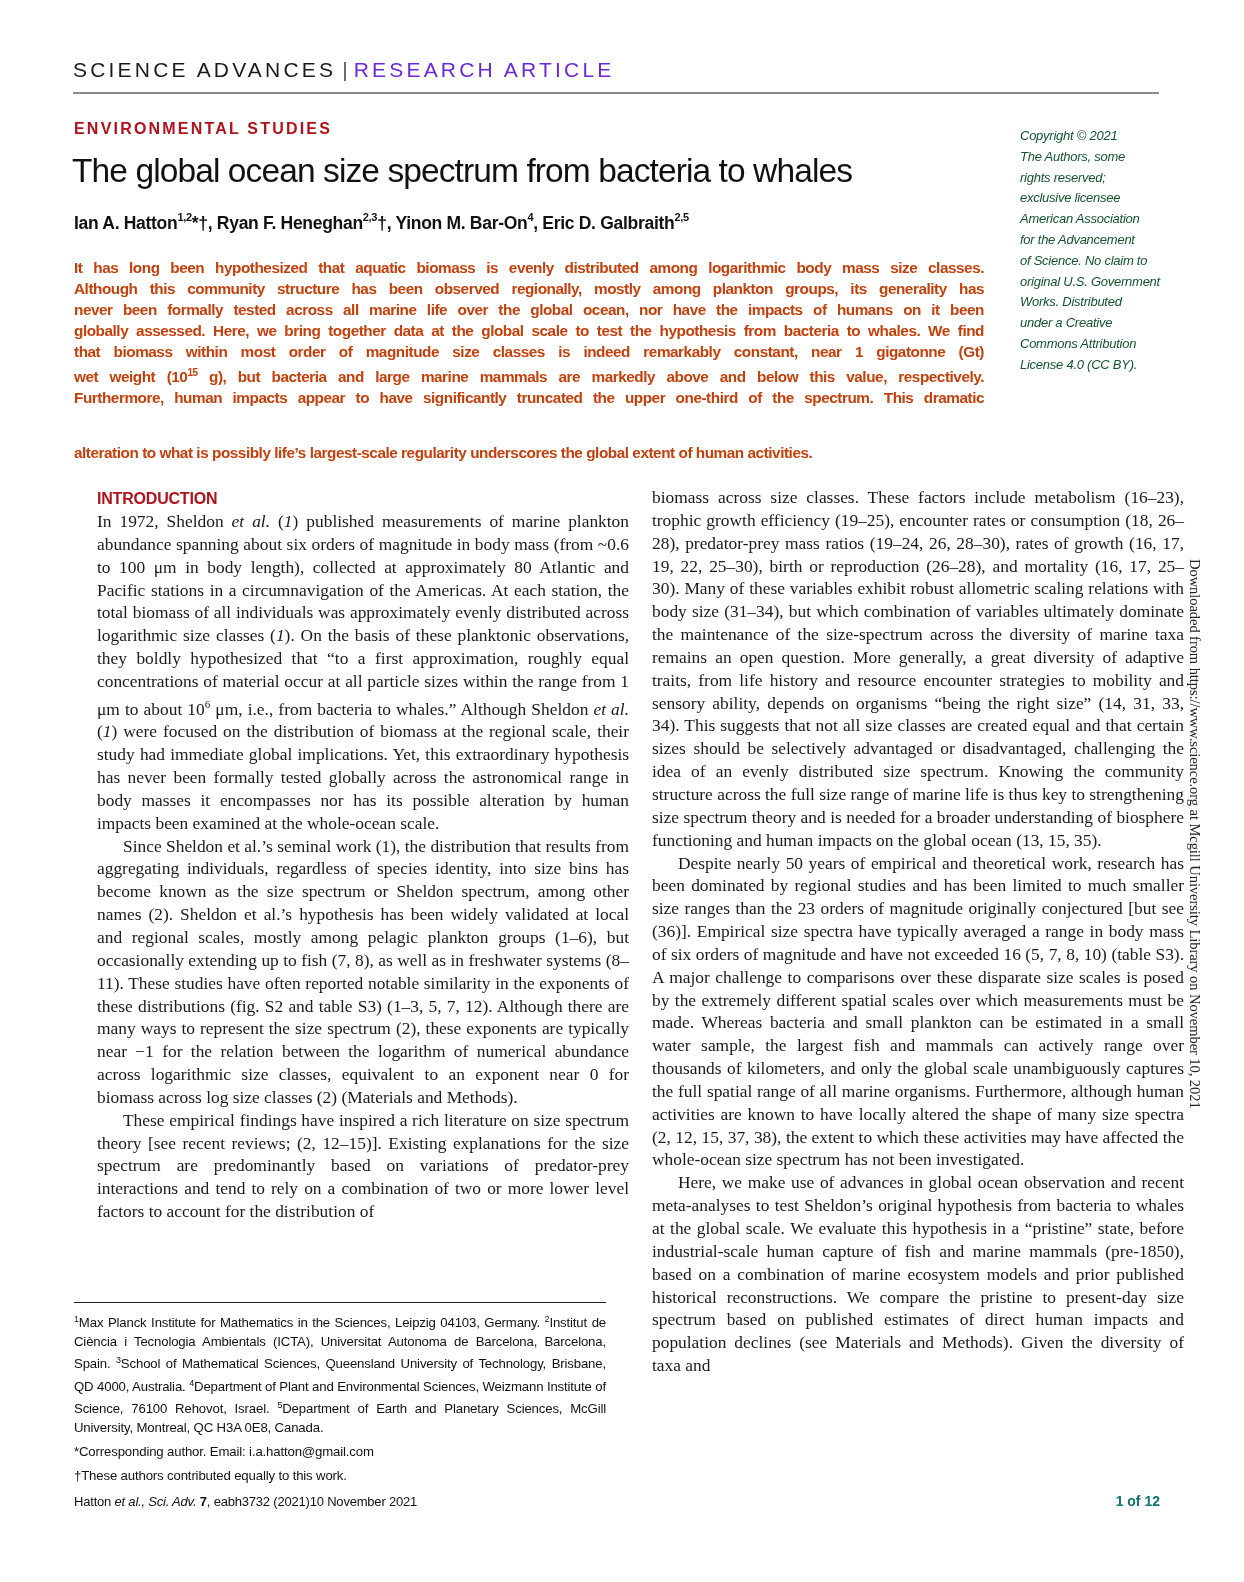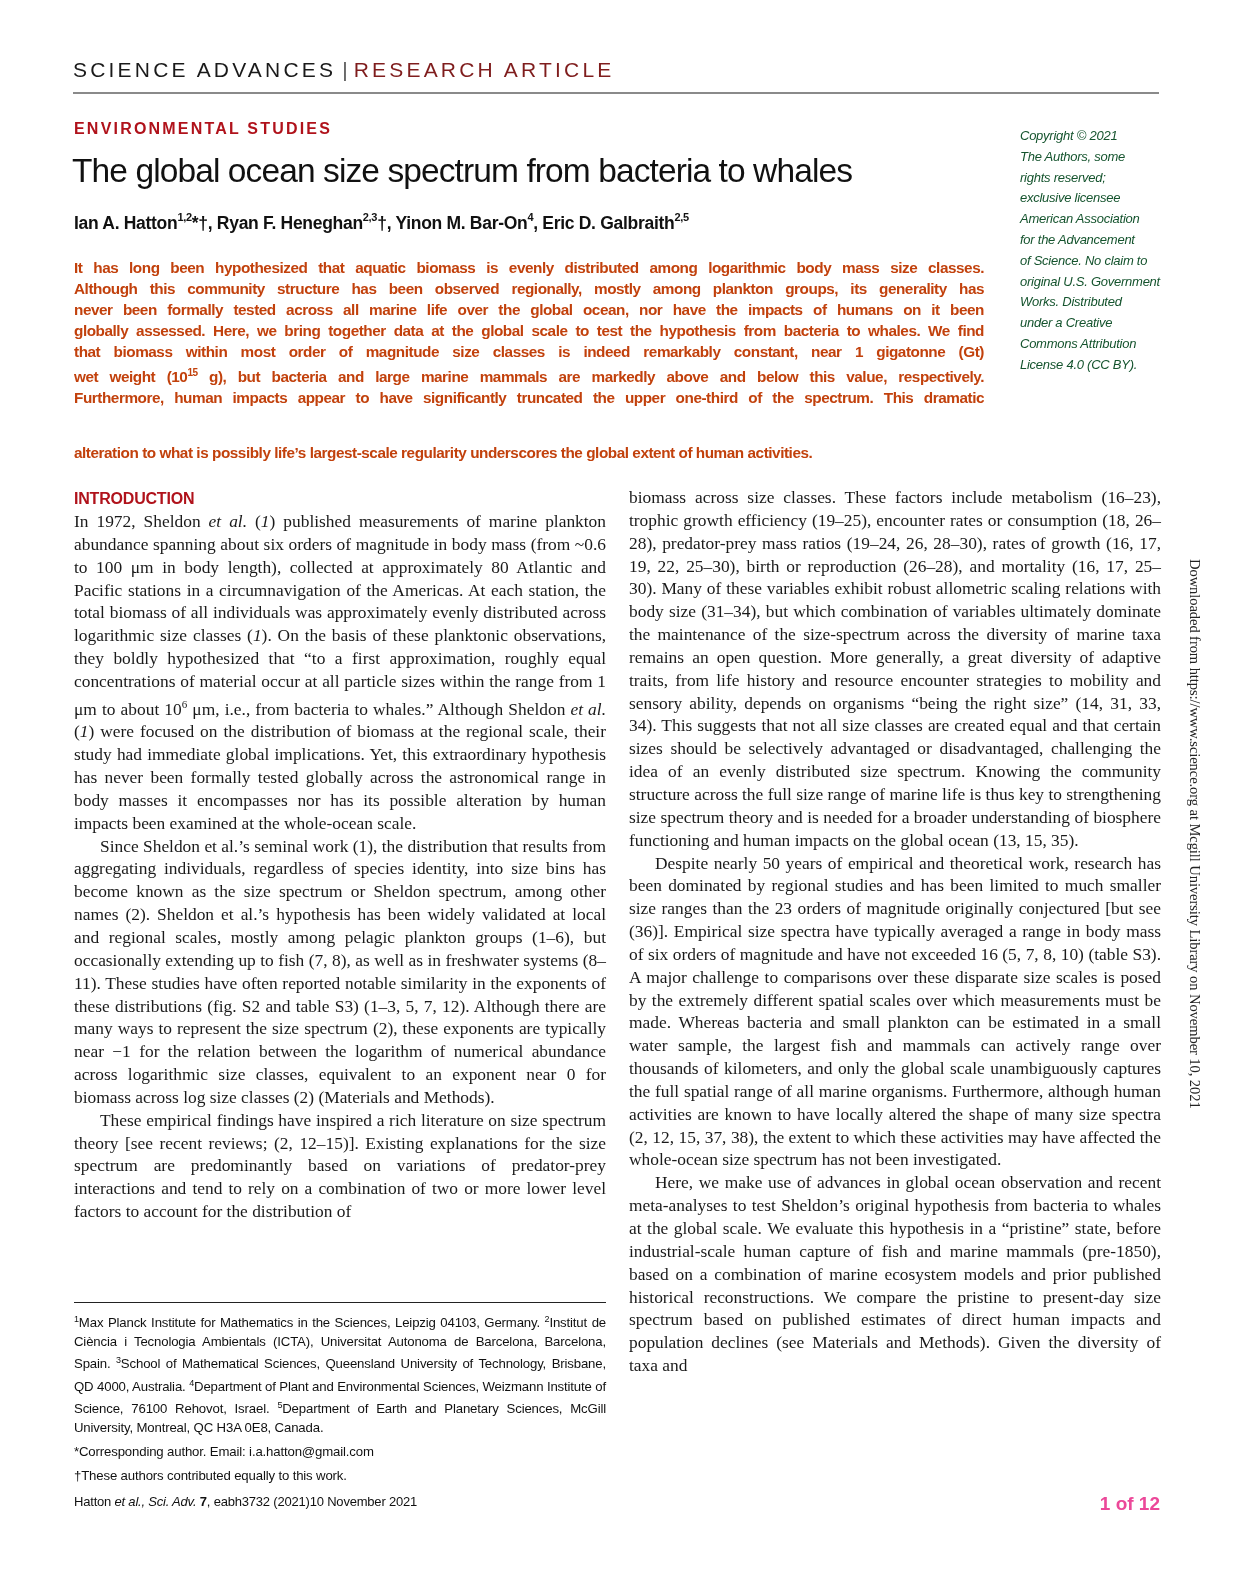--- a/index.html
+++ b/index.html
@@ -2,57 +2,57 @@
 <html><head>
 <meta charset="utf-8">
 <style>
   * { box-sizing: border-box; margin: 0; padding: 0; }
   html, body { width: 1244px; height: 1582px; background: #ffffff; }
   body { position: relative; font-family: "Liberation Serif", serif; color: #1a1a1a; overflow: hidden; }
 
   .journal-header { position: absolute; left: 73px; top: 58px; font-family: "Liberation Sans", sans-serif; font-size: 21px; letter-spacing: 3.2px; white-space: nowrap; }
   .journal-header .name { color: #1a1a1a; }
   .journal-header .sep { color: #555; margin: 0 6px; letter-spacing: 0; }
-  .journal-header .type { color: #7f1d1d; text-align: center; }
+  .journal-header .type { color: #6d28d9; text-align: center; }
   .header-rule { position: absolute; left: 73px; top: 92px; width: 1086px; height: 2px; background: #8a8a8a; }
 
   .section-label { position: absolute; left: 74px; top: 120px; font-family: "Liberation Sans", sans-serif; font-weight: bold; font-size: 16px; letter-spacing: 2.2px; color: #b0121b; }
 
   .title { position: absolute; left: 72px; top: 152px; font-family: "Liberation Sans", sans-serif; font-weight: normal; font-size: 33.5px; letter-spacing: -0.9px; color: #111; white-space: nowrap; }
 
   .authors { position: absolute; left: 74px; top: 212px; font-family: "Liberation Sans", sans-serif; font-weight: bold; font-size: 17.5px; letter-spacing: -0.3px; color: #111; white-space: nowrap; }
   .authors sup { font-size: 11px; position: relative; top: -1px; }
 
   .copyright { position: absolute; left: 1020px; top: 126px; width: 150px; font-family: "Liberation Sans", sans-serif; font-size: 13px; line-height: 20.8px; color: #14532d; letter-spacing: -0.25px; font-style: italic; }
   .copyright span { display: block; white-space: nowrap; }
 
   .abstract { position: absolute; left: 74px; top: 258px; width: 910px; font-family: "Liberation Sans", sans-serif; font-weight: bold; font-size: 15.3px; line-height: 20.9px; color: #c2410c; letter-spacing: -0.45px; }
   .abstract span.line { display: block; white-space: nowrap; text-align: justify; text-align-last: justify; }
   .abstract span.line.last { text-align-last: left; margin-top: 35px; }
   .abstract sup { font-size: 10px; }
 
-  .col { position: absolute; top: 488px; width: 532px; font-size: 17.4px; line-height: 22.85px; color: #1a1a1a; }
+  .col { position: absolute; top: 488px; width: 532px; font-size: 17.4px; line-height: 22.85px; color: #1a1a1a; margin-left: 23px; }
   .col-left { left: 74px; }
   .col-right { left: 629px; top: 486px; }
   .col p { text-align: justify; hyphens: manual; }
   .col p.indent { text-indent: 26px; }
   .col i { font-style: italic; }
   .col sup { font-size: 11px; }
   .intro-heading { font-family: "Liberation Sans", sans-serif; font-weight: bold; font-size: 16px; color: #b0121b; line-height: 22px; letter-spacing: -0.2px; }
 
   .fn-rule { position: absolute; left: 74px; top: 1302px; width: 532px; height: 1.2px; background: #222; }
   .footnotes { position: absolute; left: 74px; top: 1310px; width: 532px; font-family: "Liberation Sans", sans-serif; font-size: 13.2px; line-height: 18.2px; color: #111; text-align: justify; letter-spacing: -0.15px; }
   .footnotes sup { font-size: 9px; }
   .footnotes .fn-line { display: block; margin-top: 6px; }
 
   .footer-cite { position: absolute; left: 74px; top: 1494px; font-family: "Liberation Sans", sans-serif; font-size: 13px; color: #111; letter-spacing: -0.2px; white-space: nowrap; }
   .footer-cite i { font-style: italic; }
   .footer-cite b { font-weight: bold; }
   .footer-date { }
-  .footer-page { position: absolute; right: 84px; top: 1493px; font-family: "Liberation Sans", sans-serif; font-size: 19px; font-weight: bold; color: #ec4899; }
+  .footer-page { position: absolute; right: 84px; top: 1493px; font-family: "Liberation Sans", sans-serif; font-size: 14px; font-weight: bold; color: #0f766e; }
 
   .side-note { position: absolute; left: 1186px; top: 559px; transform-origin: 0 0; transform: rotate(90deg) translateY(-100%); font-family: "Liberation Serif", serif; font-size: 14.6px; color: #222; white-space: nowrap; letter-spacing: -0.1px; }
 </style>
 </head>
 <body>
 
 <div class="journal-header">
   <span class="name">SCIENCE ADVANCES</span><span class="sep">|</span><span class="type">RESEARCH ARTICLE</span>
 </div>
 <div class="header-rule"></div>

